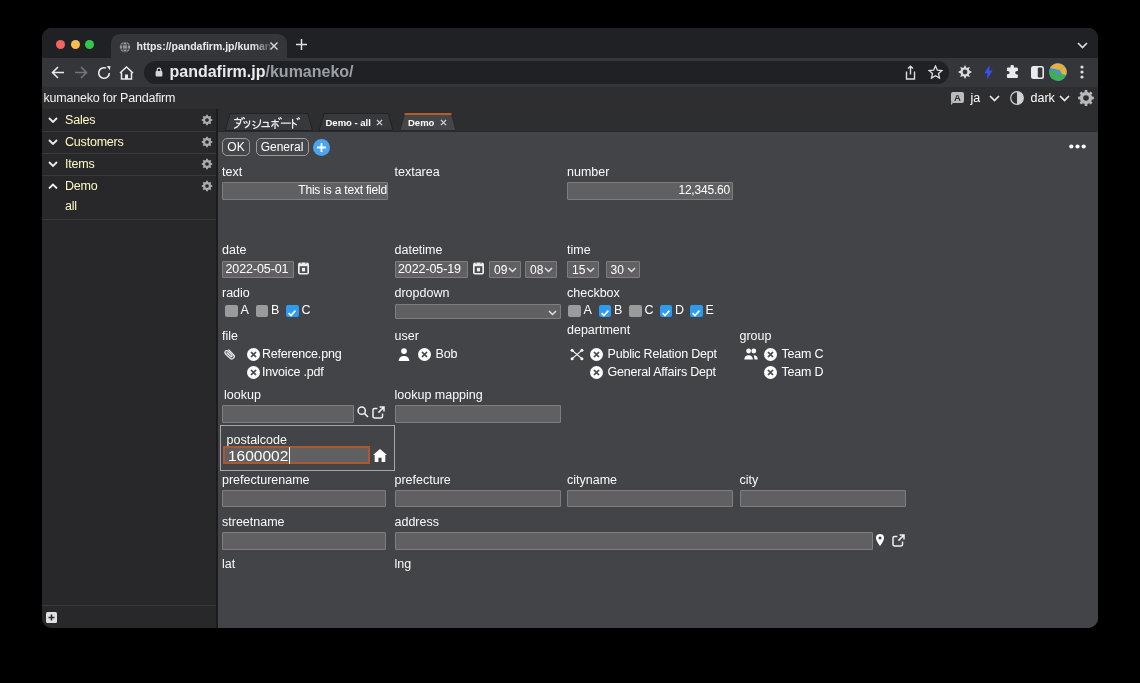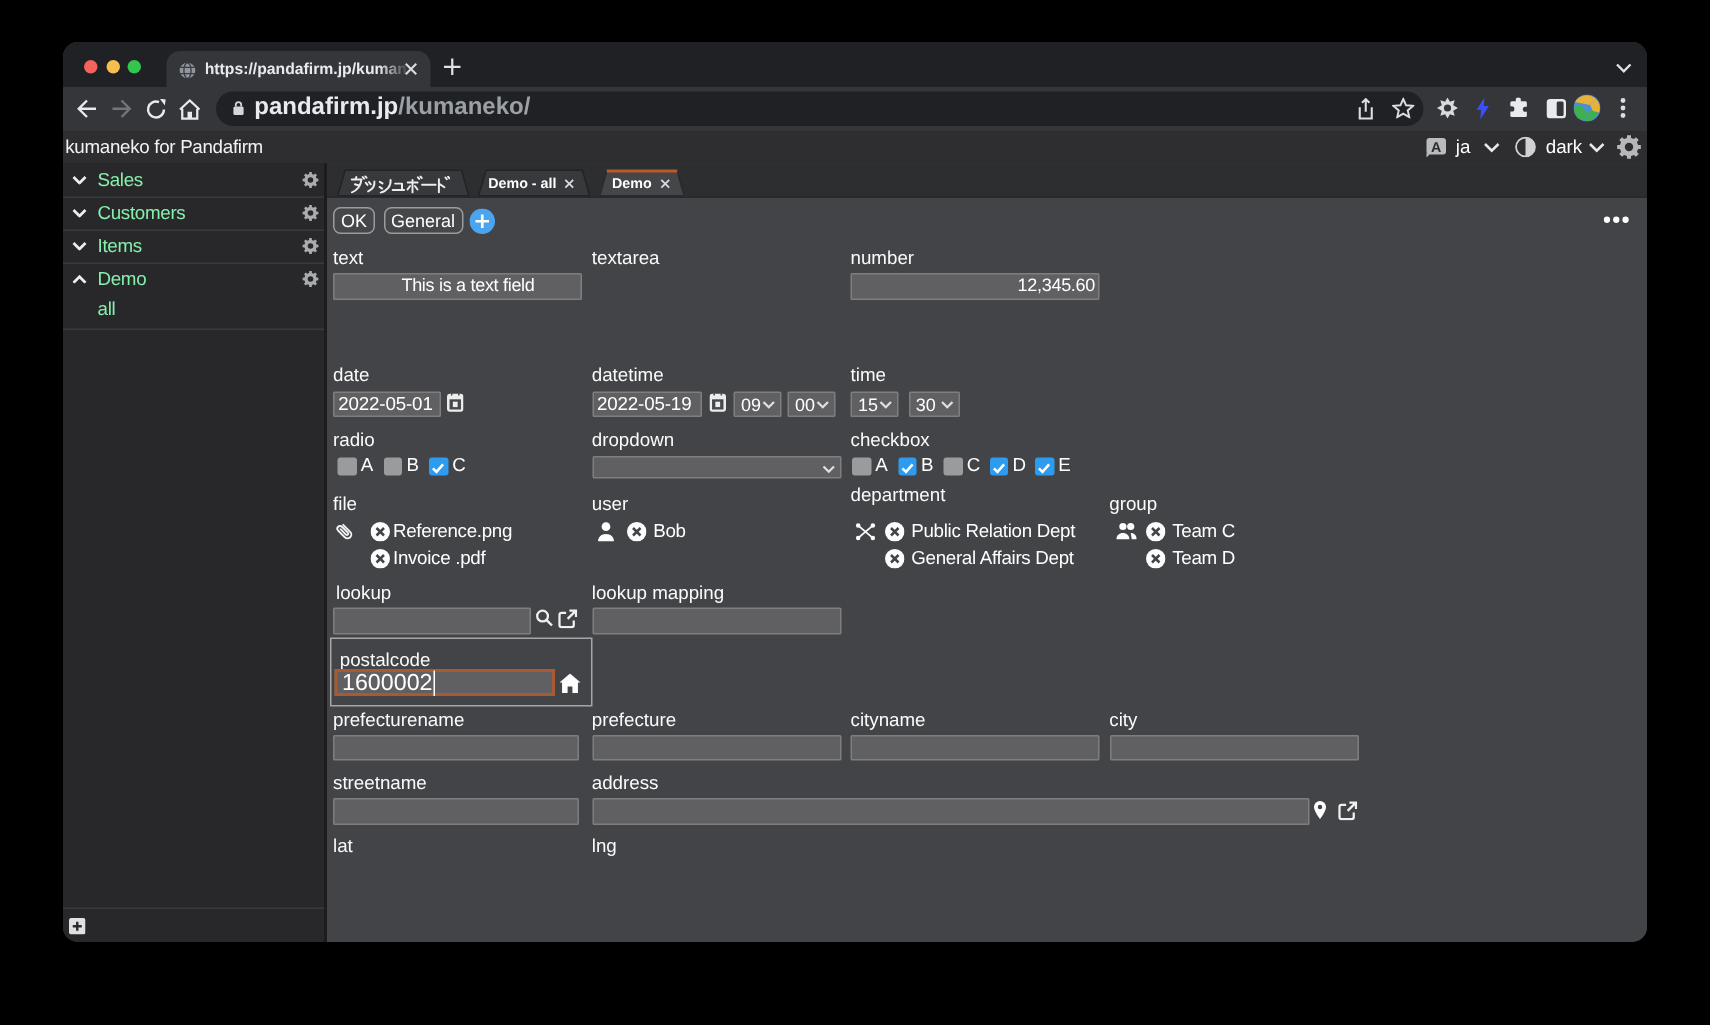--- a/index.html
+++ b/index.html
@@ -9,21 +9,21 @@
 .btab{left:68.5px;top:6px;width:176px;height:24px;background:#35363a;border-radius:9px 9px 0 0}
 .btabtitle{left:26px;top:5.5px;font-size:10.5px;font-weight:bold;color:#e8eaed;white-space:nowrap;width:136px;overflow:hidden;-webkit-mask-image:linear-gradient(90deg,#000 85%,transparent);mask-image:linear-gradient(90deg,#000 85%,transparent)}
 .toolbar{left:0;top:30px;width:1056px;height:29px;background:#35363a}
 .pill{left:101.5px;top:33px;width:805.5px;height:22.5px;background:#202124;border-radius:11.5px}
 .urltxt{font-size:16px;line-height:22.5px;font-weight:bold;color:#e8eaed;white-space:nowrap}
 .urltxt span{color:#9aa0a6}
 .hdr{left:0;top:59px;width:1056px;height:22px;background:#2e2e31;border-bottom:1px solid #1e1e20}
 .hdrtxt{left:1.5px;top:62px;font-size:12.5px;letter-spacing:-0.2px;line-height:16px;color:#f2f2f2}
 .sbar{left:0;top:81px;width:173.5px;height:518.5px;background:#28282a;border-right:2px solid #1c1c1e}
 .srow{left:0;width:173.5px;height:21.5px;border-bottom:1px solid #3a3a3c}
-.stxt{left:23px;font-size:12.5px;letter-spacing:-0.2px;line-height:15px;color:#86efac}
+.stxt{left:23px;font-size:12.5px;letter-spacing:-0.2px;line-height:15px;color:#fef9c3}
 .content{left:175.5px;top:81px;width:880.5px;height:518.5px;background:#434447}
 .apptabbar{left:0;top:0;width:880.5px;height:22px;background:#2d2e30;border-bottom:1px solid #29292b}
 .form{left:0;top:22px;width:880.5px;height:496.5px}
 .btn{border:1px solid #9b9b9b;border-radius:5px;background:#46474a;color:#fff;font-size:12px;text-align:center;line-height:16px;height:16px}
 .lbl{font-size:12.5px;color:#fbfbfb;white-space:nowrap;line-height:13px}
 .inp{background:#606062;border:1px solid #7e7e80;height:15.5px;border-radius:1px}
 .itx{font-size:12px;letter-spacing:-0.2px;color:#fff;line-height:15.5px;white-space:nowrap;padding-left:4px}
 .sel{background:#606062;border:1px solid #7e7e80;height:15.5px;border-radius:1px}
 .seltx{font-size:12px;color:#fff;line-height:16px;padding-left:4px}
 .cb{width:12.5px;height:12.5px;border-radius:2px;background:#9a9b9d}
@@ -218,21 +218,21 @@
       </svg>
 <svg class="a" style="left:851px;top:13px" width="17" height="5" viewBox="0 0 17 5">
         <circle cx="2.3" cy="2.5" r="2.1" fill="#fff"></circle>
         <circle cx="8.5" cy="2.5" r="2.1" fill="#fff"></circle>
         <circle cx="14.7" cy="2.5" r="2.1" fill="#fff"></circle>
       </svg>
 <div class="a lbl" style="left:4.5px;top:34.5px">text</div>
 <div class="a lbl" style="left:177px;top:34.5px">textarea</div>
 <div class="a lbl" style="left:349.5px;top:34.5px">number</div>
 <div class="a inp" style="left:4.5px;top:51px;width:164px;height:15.5px;">
-        <div class="itx" style="text-align:center;padding-left:14px;">This is a text field</div>
+        <div class="itx" style="text-align:right;padding-left:14px;">This is a text field</div>
       </div>
 <div class="a inp" style="left:349.5px;top:51px;width:164px;height:15.5px;">
         <div class="itx" style="text-align:right;padding-right:2px">12,345.60</div>
       </div>
 <div class="a lbl" style="left:4.5px;top:113px">date</div>
 <div class="a lbl" style="left:177px;top:113px">datetime</div>
 <div class="a lbl" style="left:349.5px;top:113px">time</div>
 <div class="a inp" style="left:4.5px;top:129.5px;width:70px;height:15.5px;">
         <div class="itx" style="text-align:left;font-size:12.5px;letter-spacing:-0.1px;padding-left:2.5px">2022-05-01</div>
       </div>
@@ -251,21 +251,21 @@
         <rect x="3.9" y="5.8" width="3.2" height="3.6" fill="#ededed"></rect>
         <path d="M3.1 .2v1.4M7.9 .2v1.4" stroke="#47484b" stroke-width="1"></path>
       </svg>
 <div class="a sel" style="left:271.5px;top:129.5px;width:29.5px">
         <div class="seltx">09</div>
         <svg style="position:absolute;right:3px;top:5.5px" width="9" height="6" viewBox="0 0 9 6">
           <path d="M1 1l3.5 3.5L8 1" stroke="#e0e0e0" stroke-width="1.5" fill="none"></path>
         </svg>
       </div>
 <div class="a sel" style="left:307.5px;top:129.5px;width:30px">
-        <div class="seltx">00</div>
+        <div class="seltx">08</div>
         <svg style="position:absolute;right:3px;top:5.5px" width="9" height="6" viewBox="0 0 9 6">
           <path d="M1 1l3.5 3.5L8 1" stroke="#e0e0e0" stroke-width="1.5" fill="none"></path>
         </svg>
       </div>
 <div class="a sel" style="left:349.5px;top:129.5px;width:29.5px">
         <div class="seltx">15</div>
         <svg style="position:absolute;right:3px;top:5.5px" width="9" height="6" viewBox="0 0 9 6">
           <path d="M1 1l3.5 3.5L8 1" stroke="#e0e0e0" stroke-width="1.5" fill="none"></path>
         </svg>
       </div>

